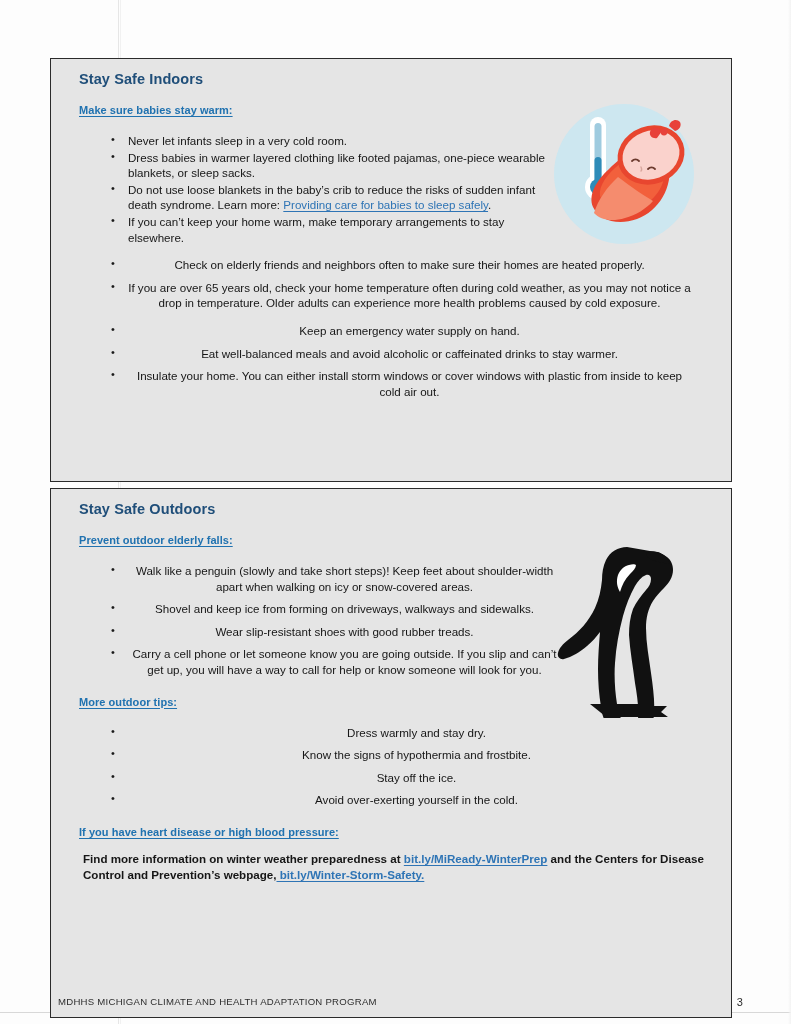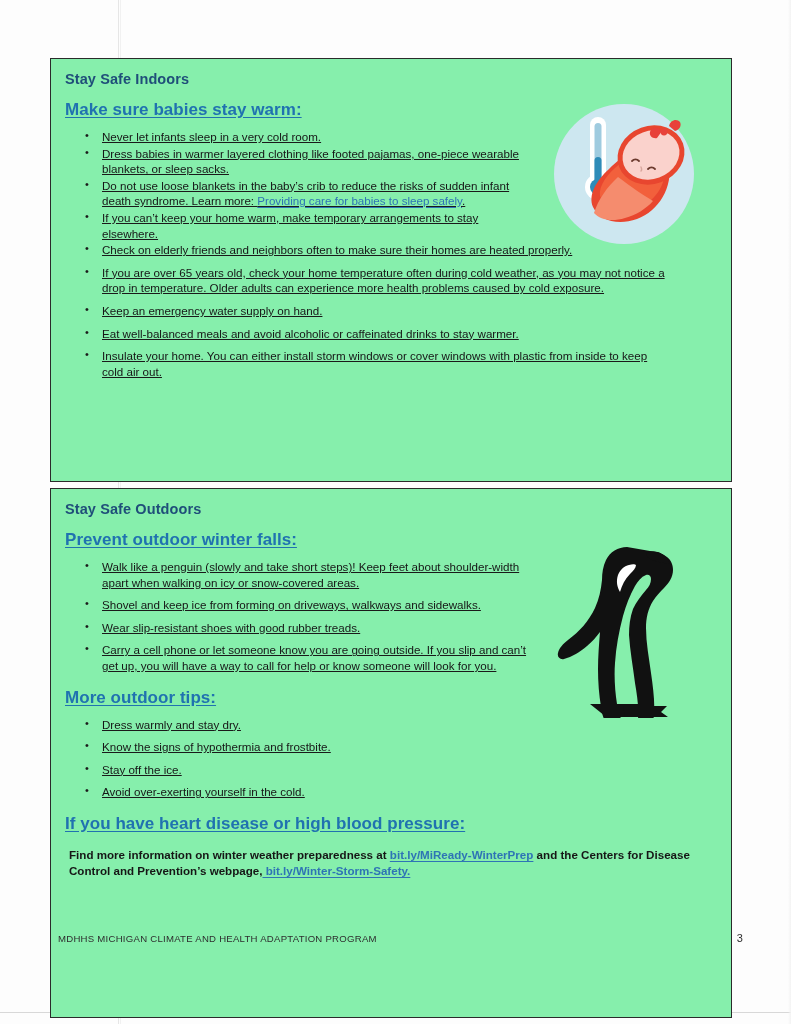--- a/index.html
+++ b/index.html
@@ -47,67 +47,66 @@
     background: linear-gradient(to right, rgba(255,255,255,0), #f3f3f3);
   }
 
   
   .doc-box {
     position: absolute;
     left: 50px;
     width: 682px;
     box-sizing: border-box;
     border: 1.6px solid #2b2b2b;
-    background: #86efac;
-    padding: 10px 14px 10px 14px;
+    background: #e5e5e5;
+    padding: 10px 14px 10px 28px;
   }
   #box-indoors { top: 58px; height: 424px; }
   #box-outdoors { top: 488px; height: 530px; }
 
   .box-inner {
     position: relative;
     height: 100%;
   }
 
   h2.section-title {
     font-size: 14.5px;
     font-weight: bold;
     color: #1F4E79;
     margin: 2px 0 13px 0;
     letter-spacing: .1px;
   }
 
   h3.sub-head {
-    font-size: 17px;
+    font-size: 11px;
     font-weight: bold;
     color: #2072B0;
     margin: 0 0 5px 0;
     display: inline-block;
     text-decoration: underline;
     text-underline-offset: 2px;
     letter-spacing: .05px;
   }
   .sub-head-wrap { margin: 14px 0 4px 0; }
   .sub-head-wrap.first { margin-top: 0; }
 
   ul.tips {
     list-style: none;
-    margin: 0;
+    margin: 12px;
     padding: 0;
-    text-decoration: underline;
   }
   ul.tips > li {
     position: relative;
     padding-left: 37px;
     font-size: 11.6px;
     line-height: 15.6px;
     margin-bottom: 1px;
     color: #161616;
   }
-  ul.tips.spaced > li { margin-bottom: 7px; }
+  ul.tips.spaced > li { margin-bottom: 7px; text-align: center; }
   ul.tips > li::before {
     content: "\2022";
     position: absolute;
     left: 20px;
     top: -1px;
     font-size: 11px;
     color: #1a1a1a;
   }
 
   .narrow-indoor { max-width: 455px; }
@@ -129,24 +128,24 @@
     margin: 8px 0 0 0;
     max-width: 645px;
     padding-left: 4px;
   }
 
   
   .footer {
     position: absolute;
     left: 58px;
     right: 48px;
-    top: 932px;
+    top: 996px;
     display: flex;
     justify-content: space-between;
-    align-items: center;
+    align-items: flex-start;
     font-size: 9.6px;
     letter-spacing: .25px;
     color: #2e2e2e;
   }
   .footer .page-no { font-size: 11px; }
 
   
   .illus-baby {
     position: absolute;
     right: 18px;
@@ -226,21 +225,21 @@
       </g>
     </svg>
   </div>
 </section>
 
 <section class="doc-box" id="box-outdoors">
   <div class="box-inner">
     <h2 class="section-title">Stay Safe Outdoors</h2>
 
     <div id="outdoors-groups">
-        <div class="sub-head-wrap first"><h3 class="sub-head">Prevent outdoor winter falls:</h3></div>
+        <div class="sub-head-wrap first"><h3 class="sub-head">Prevent outdoor elderly falls:</h3></div>
         <ul class="tips spaced narrow-outdoor">
           <li>Walk like a penguin (slowly and take short steps)! Keep feet about shoulder-width apart when walking on icy or snow-covered areas.</li>
           <li>Shovel and keep ice from forming on driveways, walkways and sidewalks.</li>
           <li>Wear slip-resistant shoes with good rubber treads.</li>
           <li>Carry a cell phone or let someone know you are going outside. If you slip and can’t get up, you will have a way to call for help or know someone will look for you.</li>
         </ul>
         <div class="sub-head-wrap"><h3 class="sub-head">More outdoor tips:</h3></div>
         <ul class="tips spaced wide-outdoor">
           <li>Dress warmly and stay dry.</li>
           <li>Know the signs of hypothermia and frostbite.</li>

